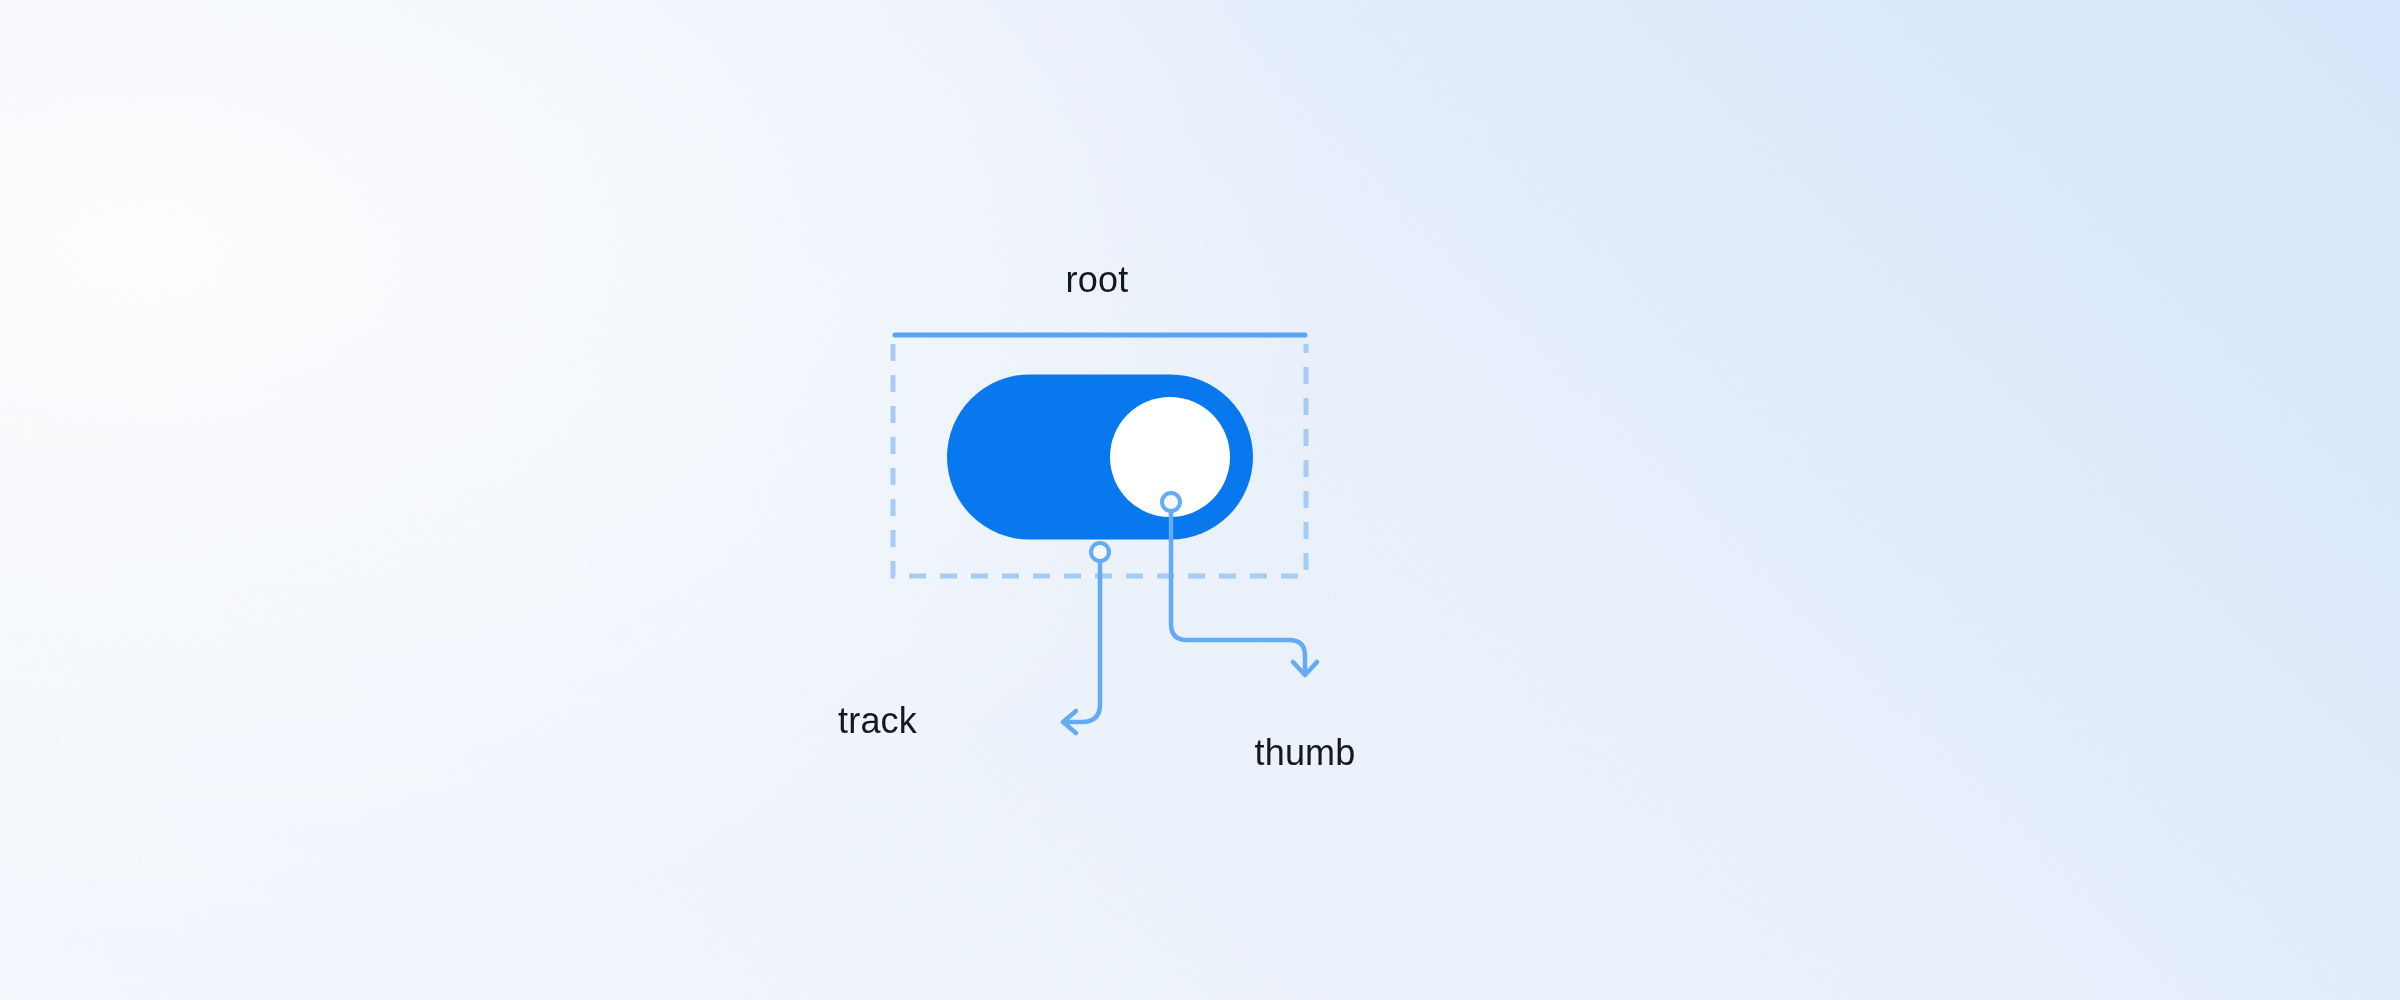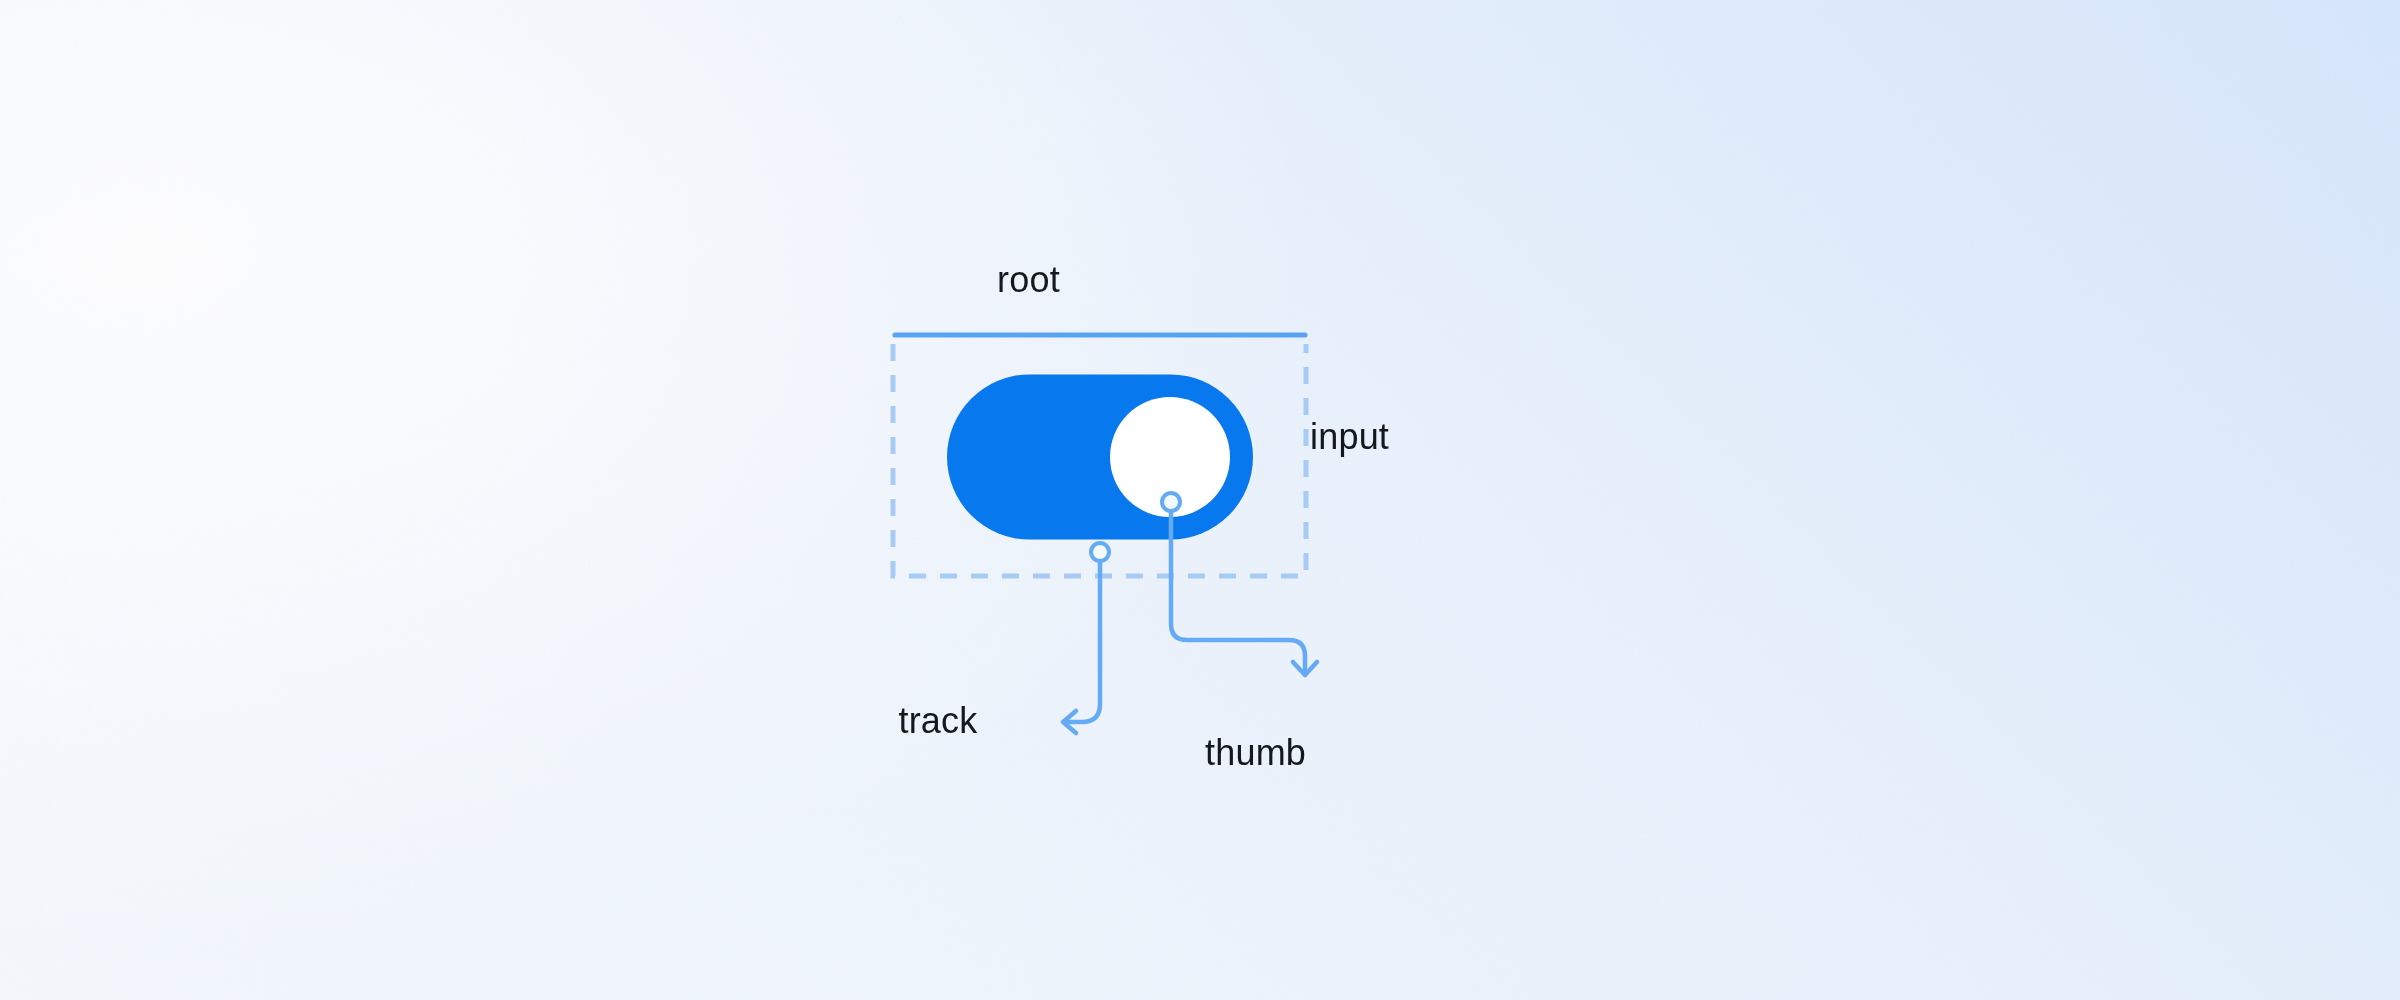--- a/index.html
+++ b/index.html
@@ -48,26 +48,27 @@
     stroke-linecap: round;
     stroke-linejoin: round;
   }
   .grain { opacity: 0.035; }
   .label {
     position: absolute;
     color: var(--label-text, #15181c);
     font-size: 36px;
     font-weight: 500;
     line-height: 36px;
+    text-align: center;
     letter-spacing: 0.2px;
   }
   .label-root  { left: 997px;  top: 262px; width: 200px; }
   .label-input { left: 1310px; top: 409px; width: 250px; line-height: 56px; }
   .label-input .hidden-note { font-style: italic; }
-  .label-track { left: 838px;  top: 703px; width: 200px; text-align: center; }
+  .label-track { left: 838px;  top: 703px; width: 200px; text-align: left; }
   .label-thumb { left: 1205px; top: 703px; width: 200px; margin-top: 32px; }
 </style>
 </head>
 <body>
 
 <div id="stage">
 
   <svg id="diagram-svg" viewBox="0 0 2400 1000" xmlns="http://www.w3.org/2000/svg">
 
     <filter id="grainNoise">
@@ -91,19 +92,18 @@
 
     <circle class="connector-dot" cx="1171" cy="502" r="9"></circle>
 
     <path class="annotation-path" d="M 1171 513 L 1171 624 Q 1171 640 1187 640 L 1289 640 Q 1305 640 1305 656 L 1305 673"></path>
     <path class="annotation-path" d="M 1293 662 L 1305 675 L 1317 662"></path>
   </svg>
 
   <div class="label label-root">root</div>
 
   <div class="label label-input">
-    <div>input</div>
   </div>
 
   <div class="label label-track">track</div>
 
   <div class="label label-thumb">thumb</div>
 </div>
 
 </body></html>

